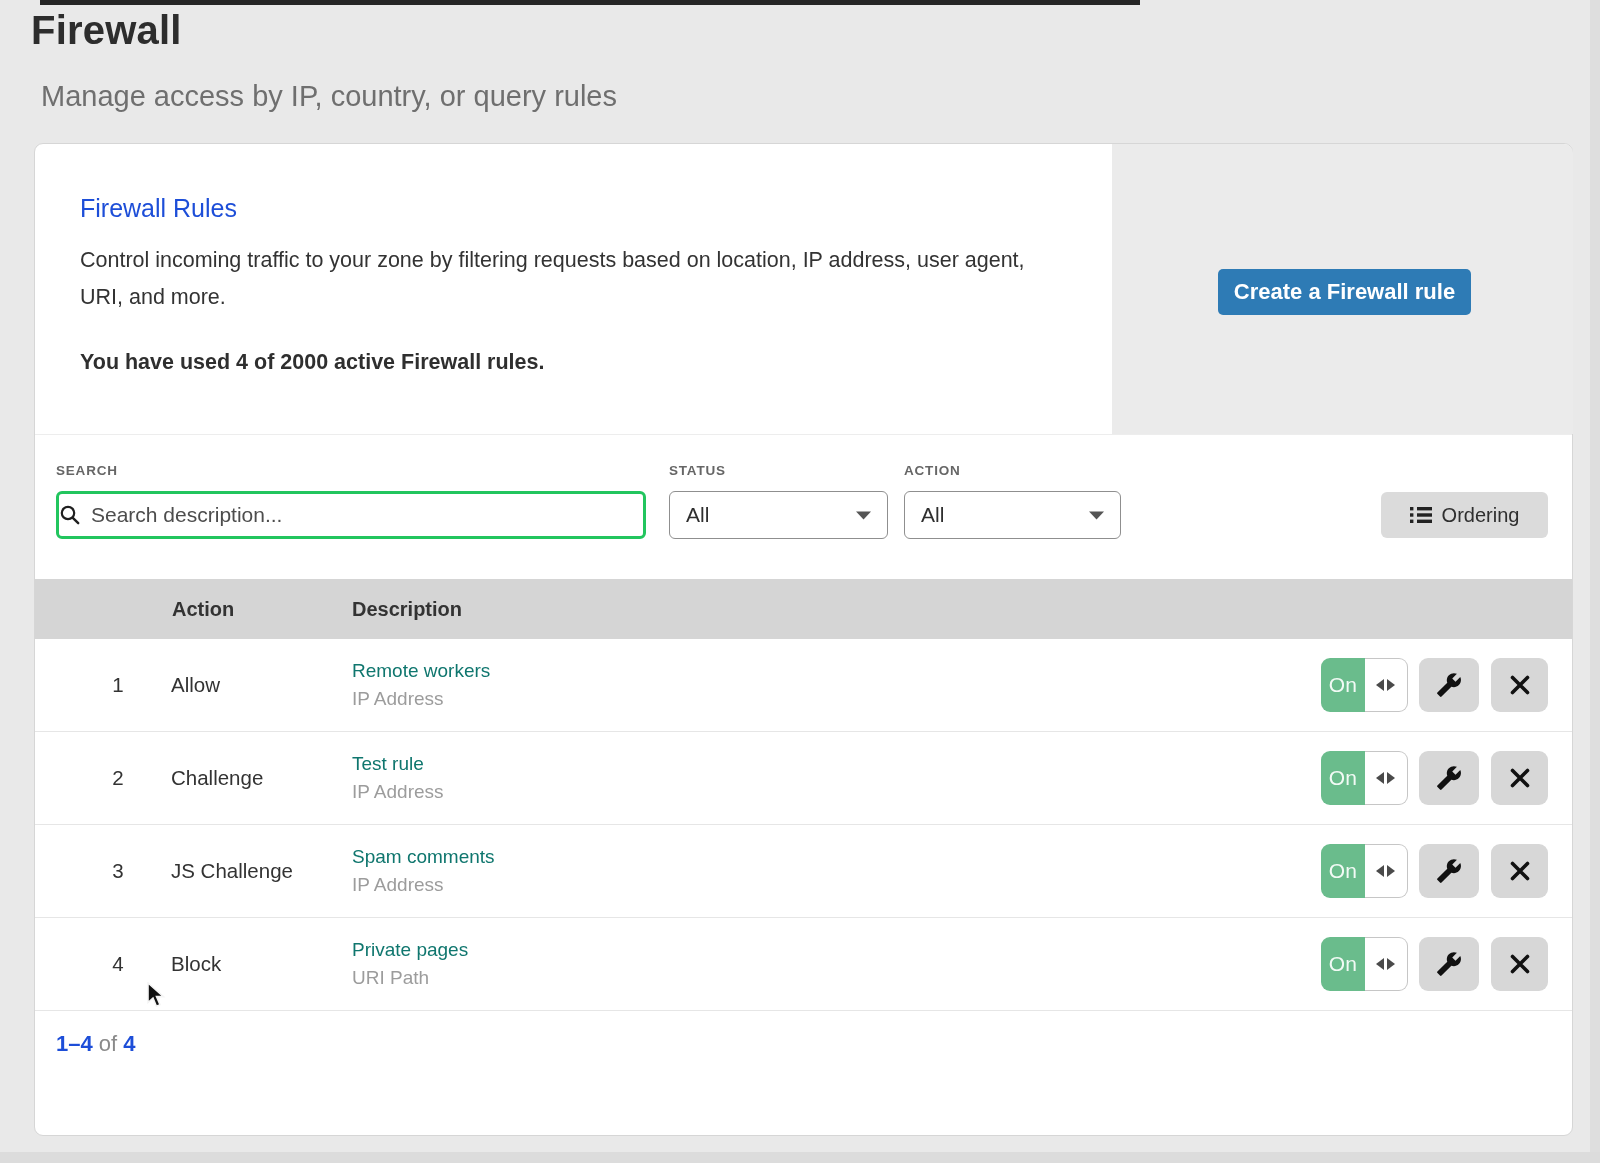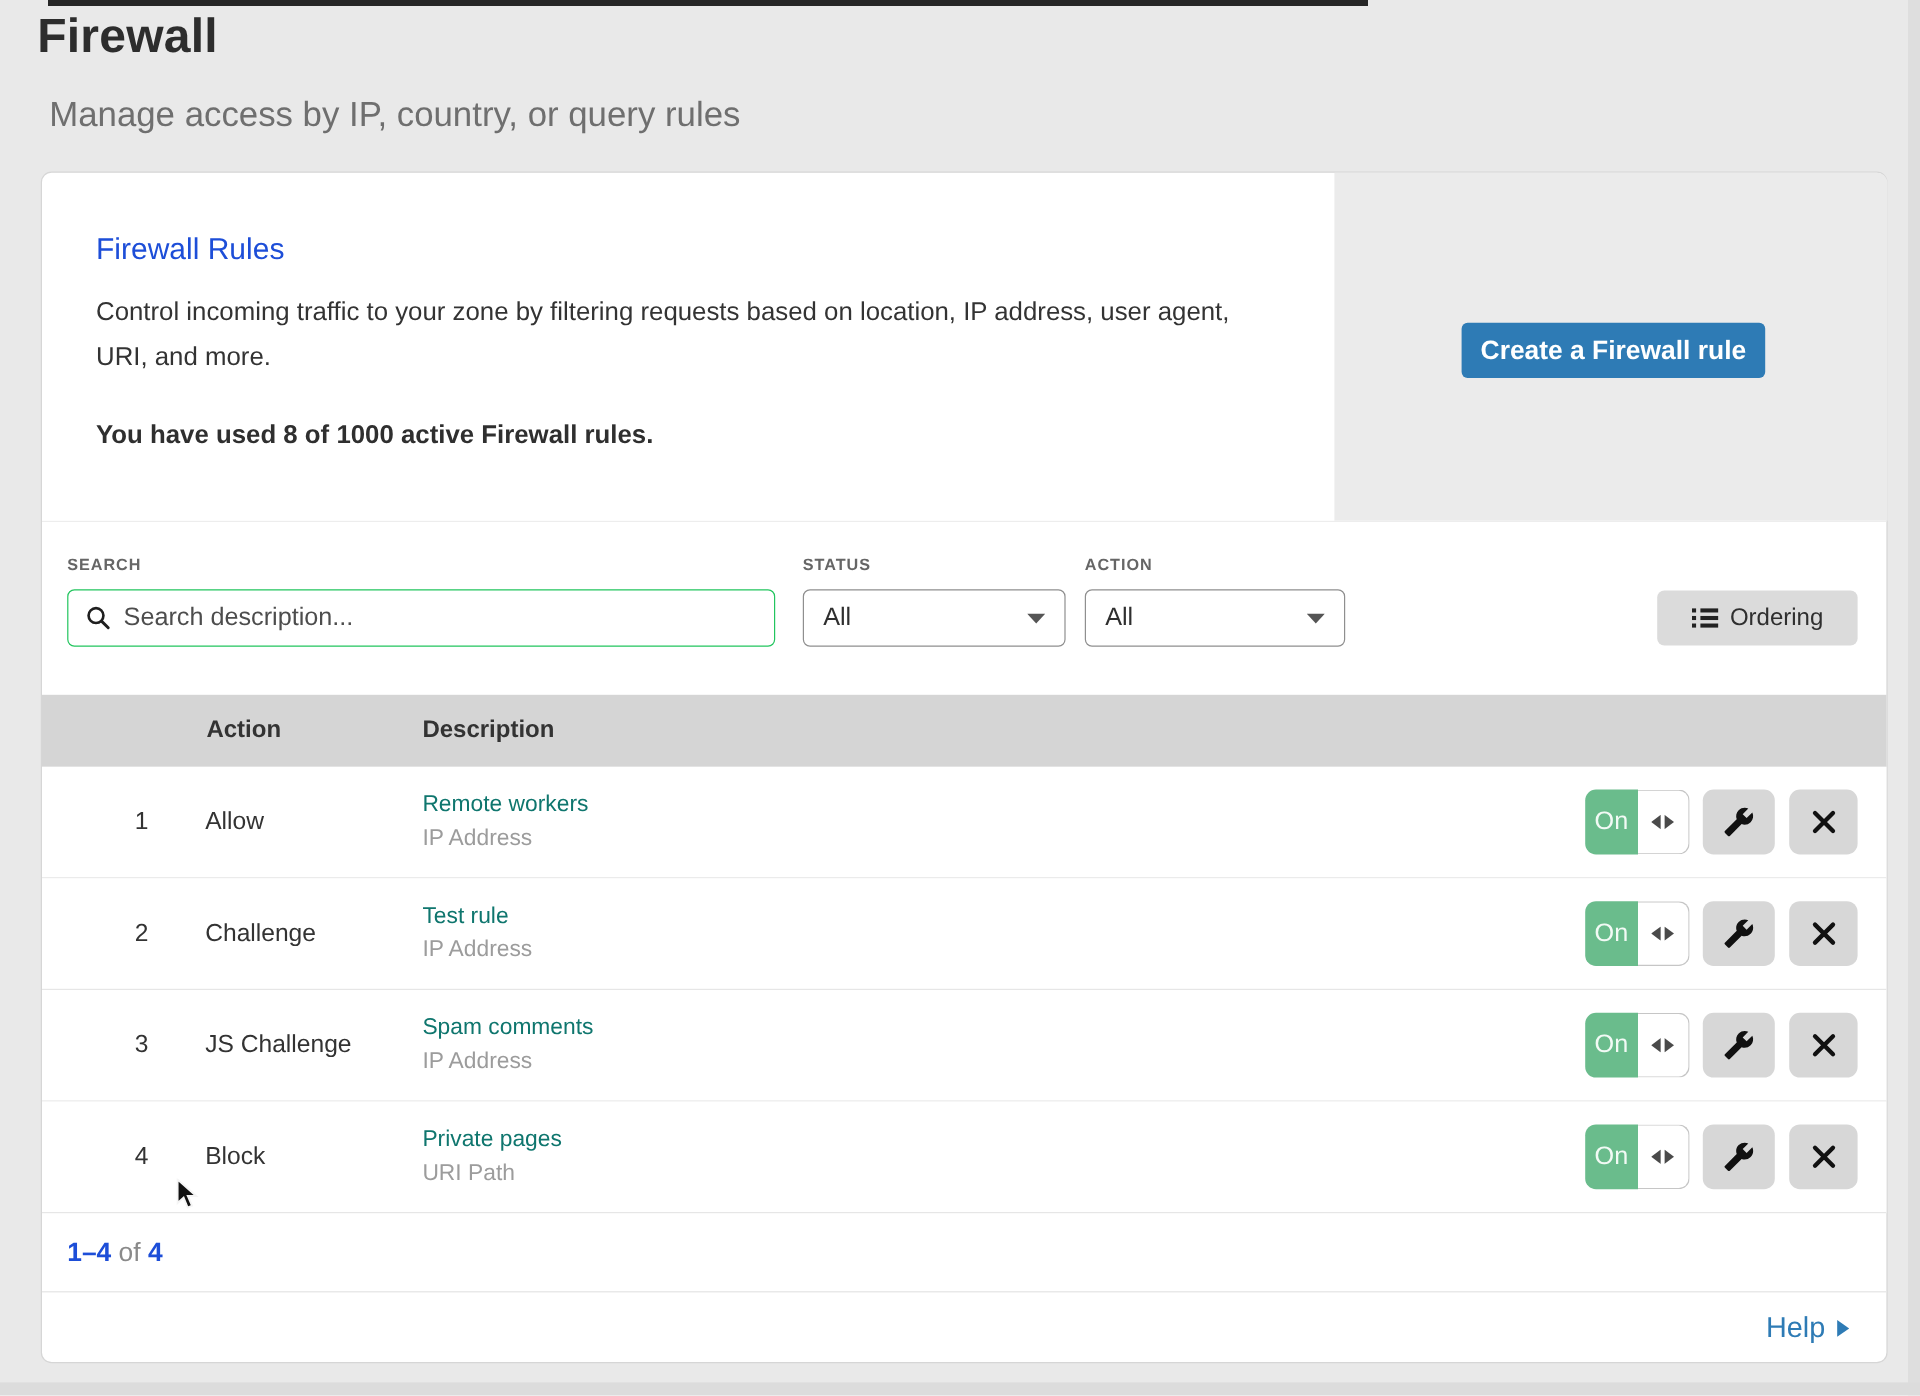--- a/index.html
+++ b/index.html
@@ -33,22 +33,22 @@
     background:var(--accent,#2e7bb5); color:#fff; font-family:inherit;
     font-size:22px; font-weight:700; border:none; border-radius:5px; cursor:pointer;
   }
 
   
   .filter-section { position:absolute; left:0; top:290px; width:100%; height:145px; border-top:1px solid #ededed; }
   .filter-label { position:absolute; top:28px; font-size:13.5px; font-weight:700; color:#666; letter-spacing:.8px; }
   .lbl-search { left:21px; } .lbl-status { left:634px; } .lbl-action { left:869px; }
   .search-box {
     position:absolute; left:21px; top:56px; width:590px; height:48px;
-    border:1px solid #22c55e; border-radius:6px; background:#fff;
-    display:flex; align-items:center; padding-left:14px;
+    border:3px solid #22c55e; border-radius:6px; background:#fff;
+    display:flex; align-items:center; 
   }
   .search-box input {
     border:none; outline:none; flex:1; height:100%; font-family:inherit;
     font-size:21px; color:#333; background:transparent; padding-left:10px;
   }
   .search-box input::placeholder { color:#4d4d4d; opacity:1; }
   .dropdown {
     position:absolute; top:56px; height:48px; border:1px solid #8f8f8f; border-radius:6px;
     background:#fff; display:flex; align-items:center; justify-content:space-between;
     padding:0 16px; font-size:21px; color:#2f2f2f; cursor:pointer;
@@ -120,21 +120,21 @@
 <div class="page-title">Firewall</div>
 <div class="page-subtitle">Manage access by IP, country, or query rules</div>
 
 <div class="card">
 
   <div class="side-panel">
     <button class="create-btn">Create a Firewall rule</button>
   </div>
   <div class="intro-heading">Firewall Rules</div>
   <div class="intro-body">Control incoming traffic to your zone by filtering requests based on location, IP address, user agent, URI, and more.</div>
-  <div class="intro-usage">You have used 8 of 1000 active Firewall rules.</div>
+  <div class="intro-usage">You have used 4 of 2000 active Firewall rules.</div>
 
   <div class="filter-section">
     <div class="filter-label lbl-search">SEARCH</div>
     <div class="filter-label lbl-status">STATUS</div>
     <div class="filter-label lbl-action">ACTION</div>
 
     <div class="search-box">
       <span style="display:flex;">
         <svg width="22" height="22" viewBox="0 0 22 22">
             <circle cx="9" cy="9" r="6.2" fill="none" stroke="#1f1f1f" stroke-width="2.2"></circle>
@@ -331,30 +331,20 @@
   </div>
 
   <div class="pagination">
     <div class="pg">
       <b>1–4</b>
       <span>of</span>
       <b>4</b>
     </div>
   </div>
 
-  <div class="help-row">
-    <a class="help-link">
-      <span>Help</span>
-      <span style="display:flex;">
-        <svg width="12" height="16" viewBox="0 0 12 16">
-            <polygon points="1,1 1,15 11,8" fill="#2e7bb5"></polygon>
-          </svg>
-      </span>
-    </a>
-  </div>
 
 </div>
 
 <div class="cursor">
   <svg width="22" height="28" viewBox="0 0 22 28">
     <path d="M2 1 L2 20.5 L7 16 L10.4 24.3 L14 22.7 L10.5 14.6 L17.5 14.6 Z" fill="#111" stroke="#f5f5f5" stroke-width="1.6"></path>
   </svg>
 </div>
 
 </body></html>

